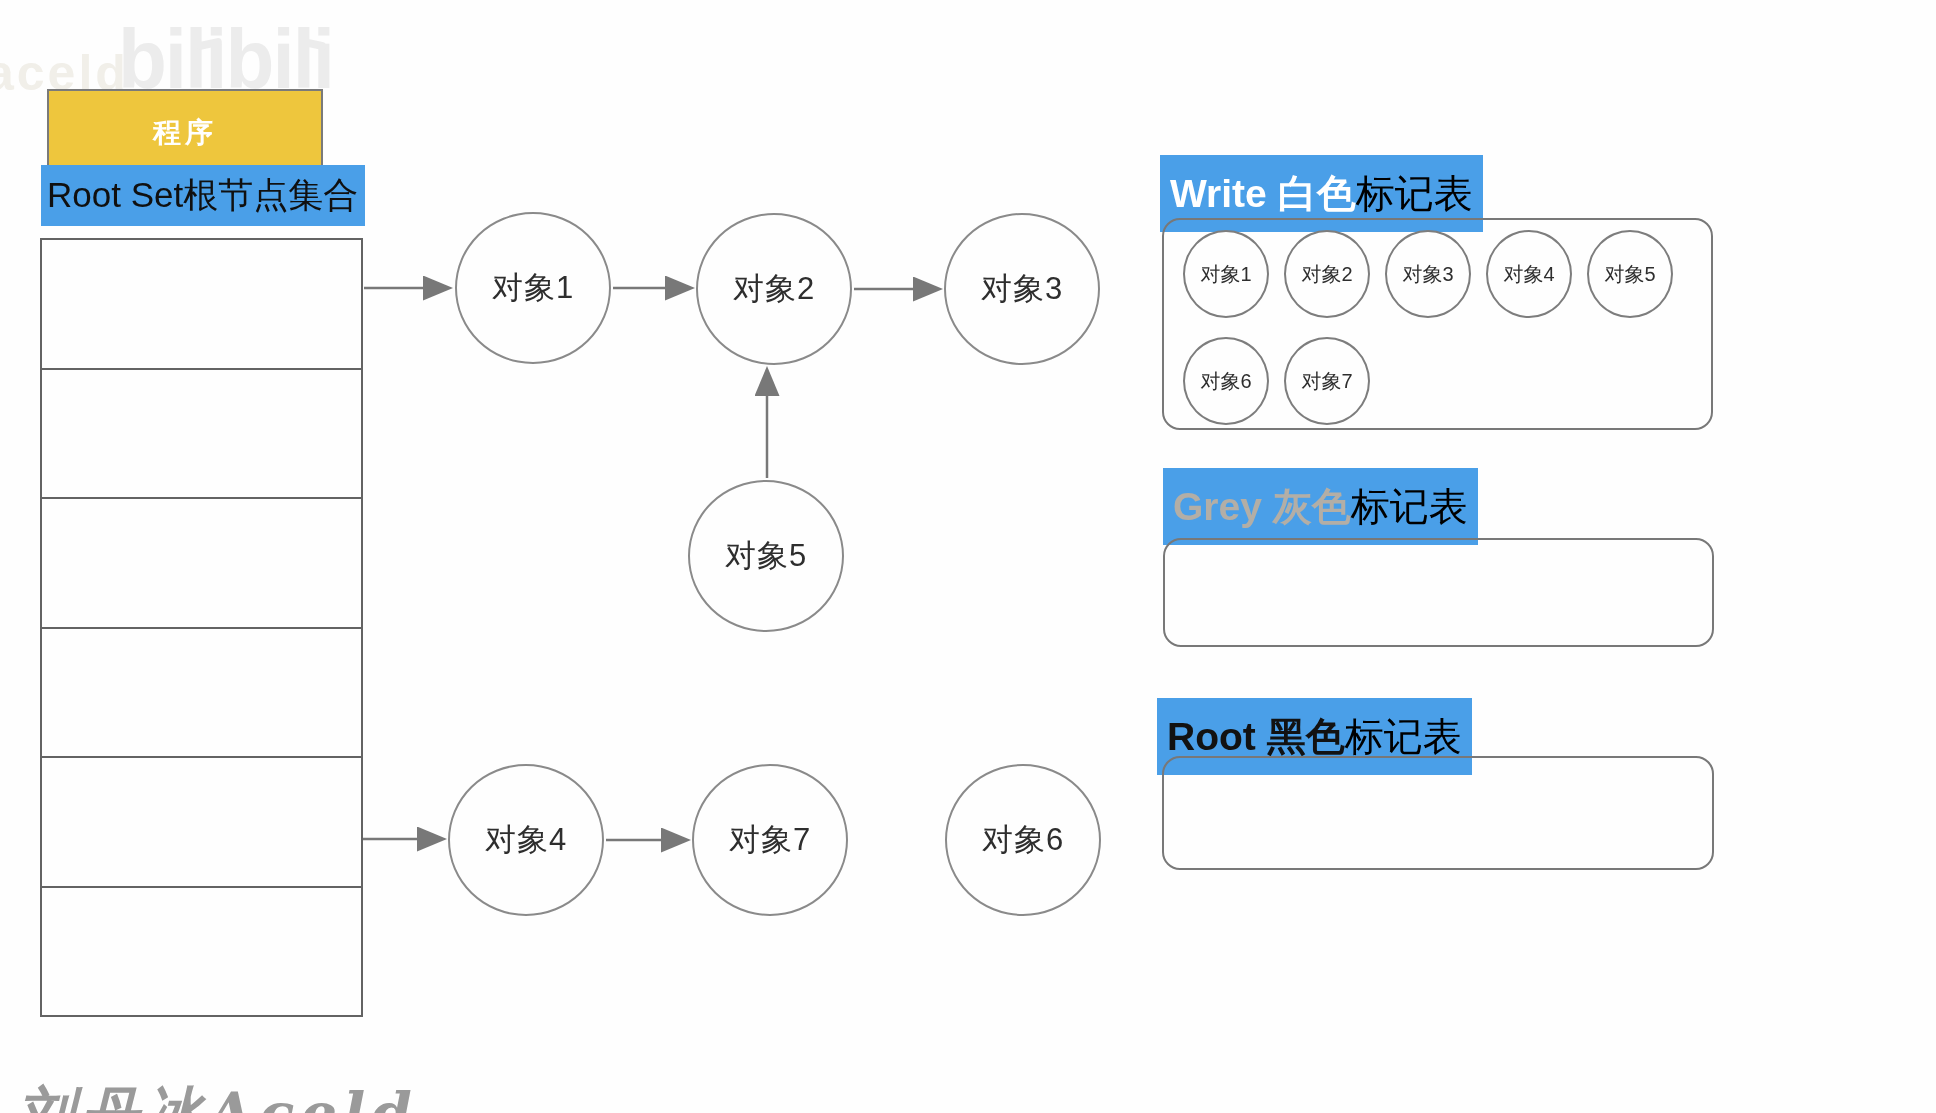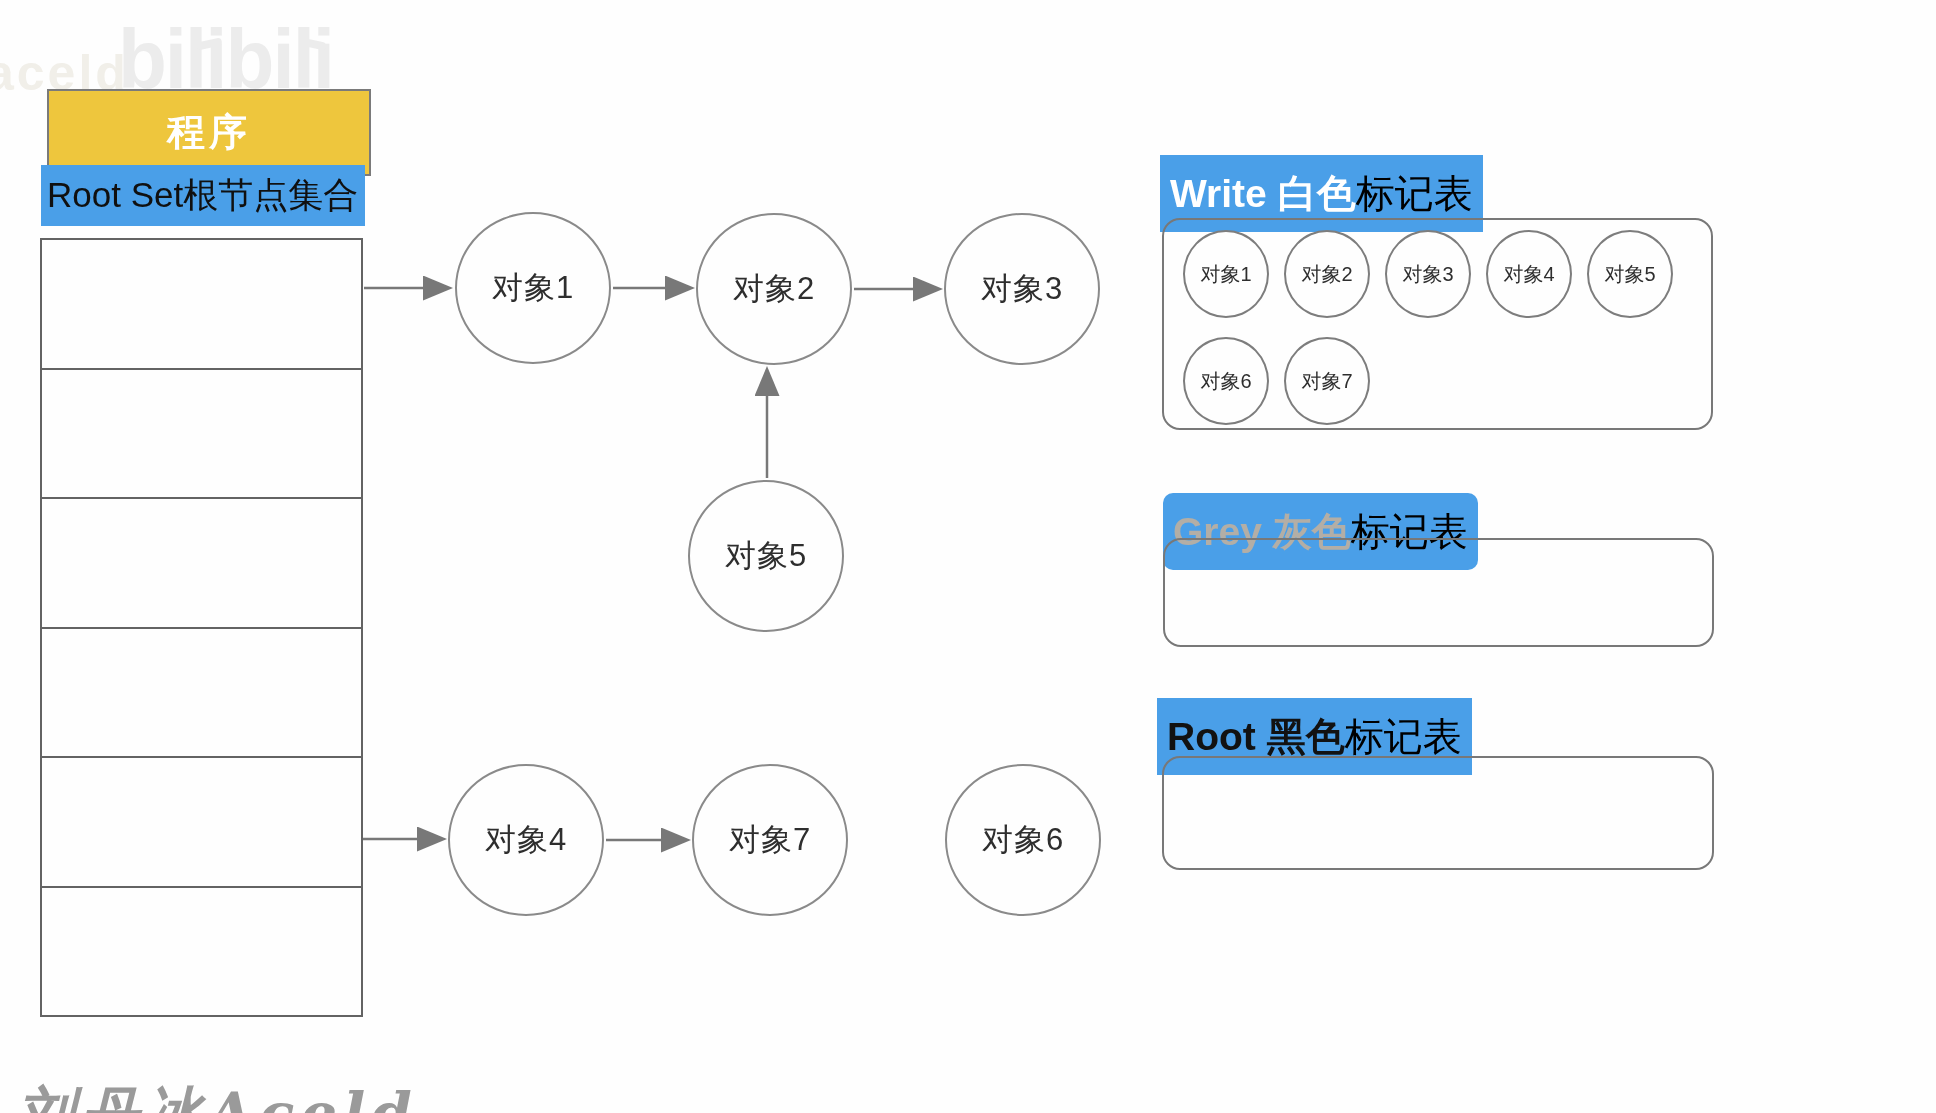--- a/index.html
+++ b/index.html
@@ -10,24 +10,24 @@
   
   .wm-aceld{position:absolute;left:-14px;top:44px;font-size:50px;font-weight:bold;
     color:#f1efe9;letter-spacing:3px;}
   .wm-bili{position:absolute;left:118px;top:14px;font-size:80px;font-weight:bold;
     color:#ececec;letter-spacing:-2px;transform:scaleY(1.05);}
   .wm-bili-antenna{position:absolute;width:26px;height:8px;background:#ececec;border-radius:4px;}
   .wm-sign{position:absolute;left:16px;top:1076px;font-size:58px;font-weight:bold;
     font-style:italic;color:#9a9a9a;font-family:"DejaVu Serif","Liberation Serif",serif;
     letter-spacing:6px;}
   
-  .prog-header{position:absolute;left:47px;top:89px;width:324px;height:87px;
+  .prog-header{position:absolute;left:47px;top:89px;width:276px;height:87px;
     background:#eec63d;border:2px solid #7a7a7a;box-sizing:border-box;
     display:flex;align-items:center;justify-content:center;
-    color:#fff;font-size:38px;font-weight:bold;letter-spacing:4px;}
+    color:#fff;font-size:28px;font-weight:bold;letter-spacing:4px;}
   .rootset-bar{position:absolute;left:41px;top:165px;width:324px;height:61px;
     background:#4a9fe8;display:flex;align-items:center;
     color:#101010;font-size:35px;padding-left:6px;box-sizing:border-box;white-space:nowrap;}
   .prog-body{position:absolute;left:40px;top:238px;width:323px;height:779px;
     border:2px solid #636363;box-sizing:border-box;display:flex;flex-direction:column;}
   .prog-row{flex:1;border-bottom:2px solid #636363;}
   .prog-row:last-child{border-bottom:none;}
   
   .node{position:absolute;width:156px;height:152px;border:2.5px solid #8a8a8a;
     border-radius:50%;box-sizing:border-box;background:#fefefe;
@@ -111,21 +111,21 @@
       <div class="mini-node">对象3</div>
       <div class="mini-node">对象4</div>
       <div class="mini-node">对象5</div>
     </div>
     <div class="mini-row second">
       <div class="mini-node">对象6</div>
       <div class="mini-node">对象7</div>
     </div>
   </div>
 
-  <div class="mark-label" style="left:1163px;top:493px;border-radius:10px;">
+  <div class="mark-label" style="left:1163px;top:468px;">
     <span class="hl hl-grey">Grey 灰色</span>
       <span class="sfx">标记表</span>
   </div>
   <div class="mark-box" style="left:1163px;top:538px;width:551px;height:109px;"></div>
 
   <div class="mark-label" style="left:1157px;top:698px;">
     <span class="hl hl-black">Root 黑色</span>
       <span class="sfx">标记表</span>
   </div>
   <div class="mark-box" style="left:1162px;top:756px;width:552px;height:114px;"></div>

